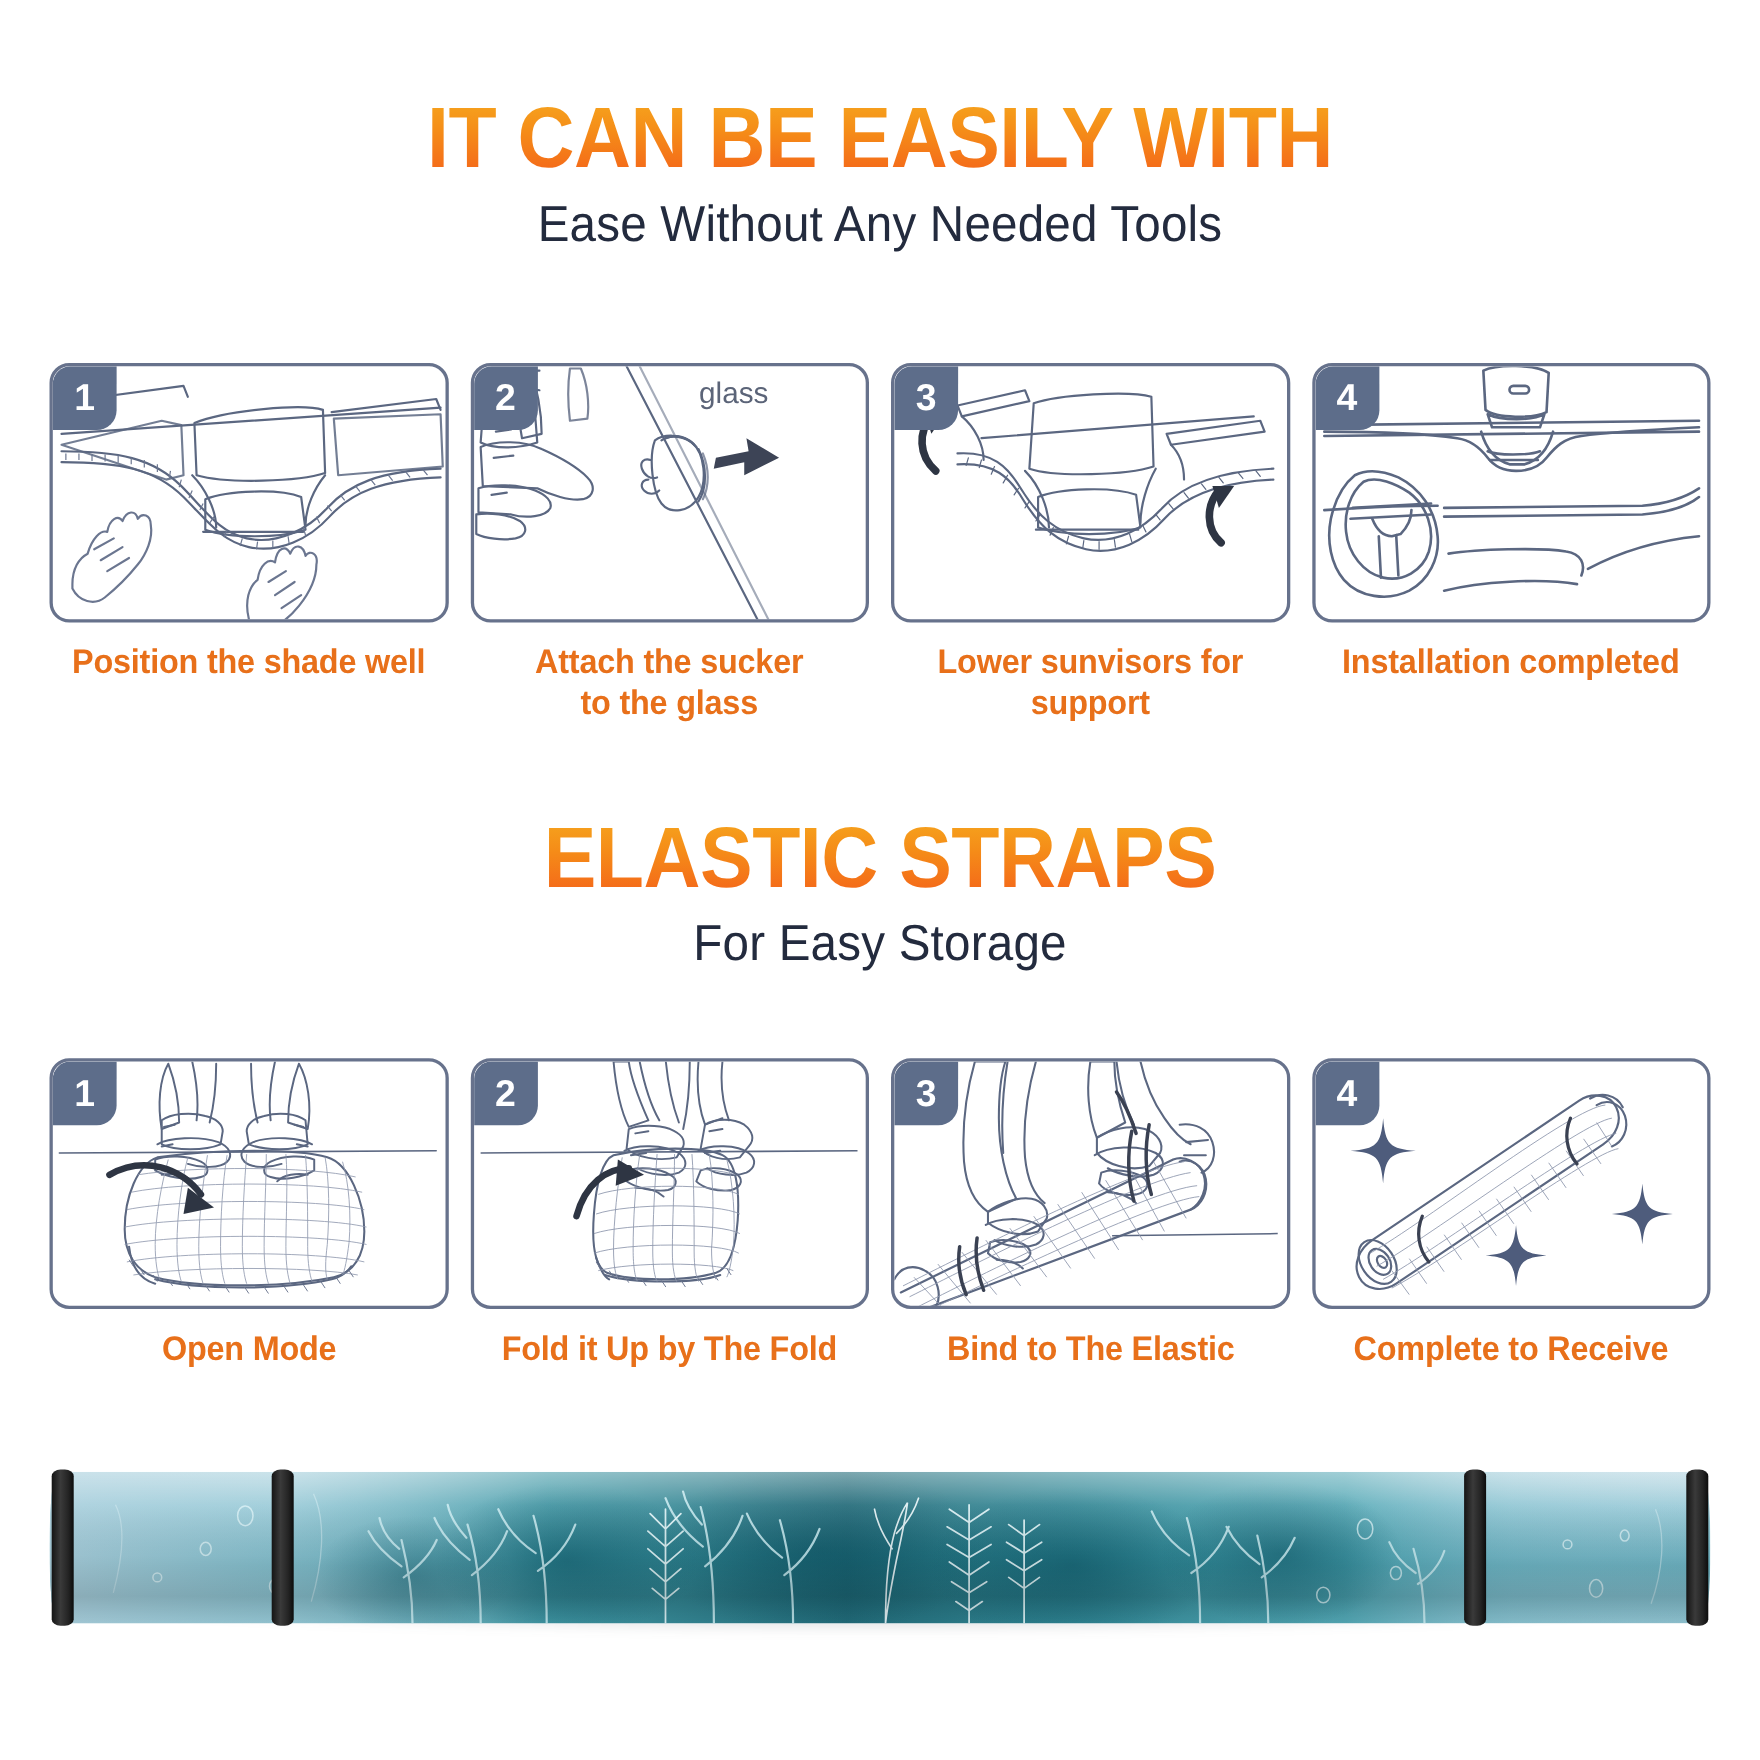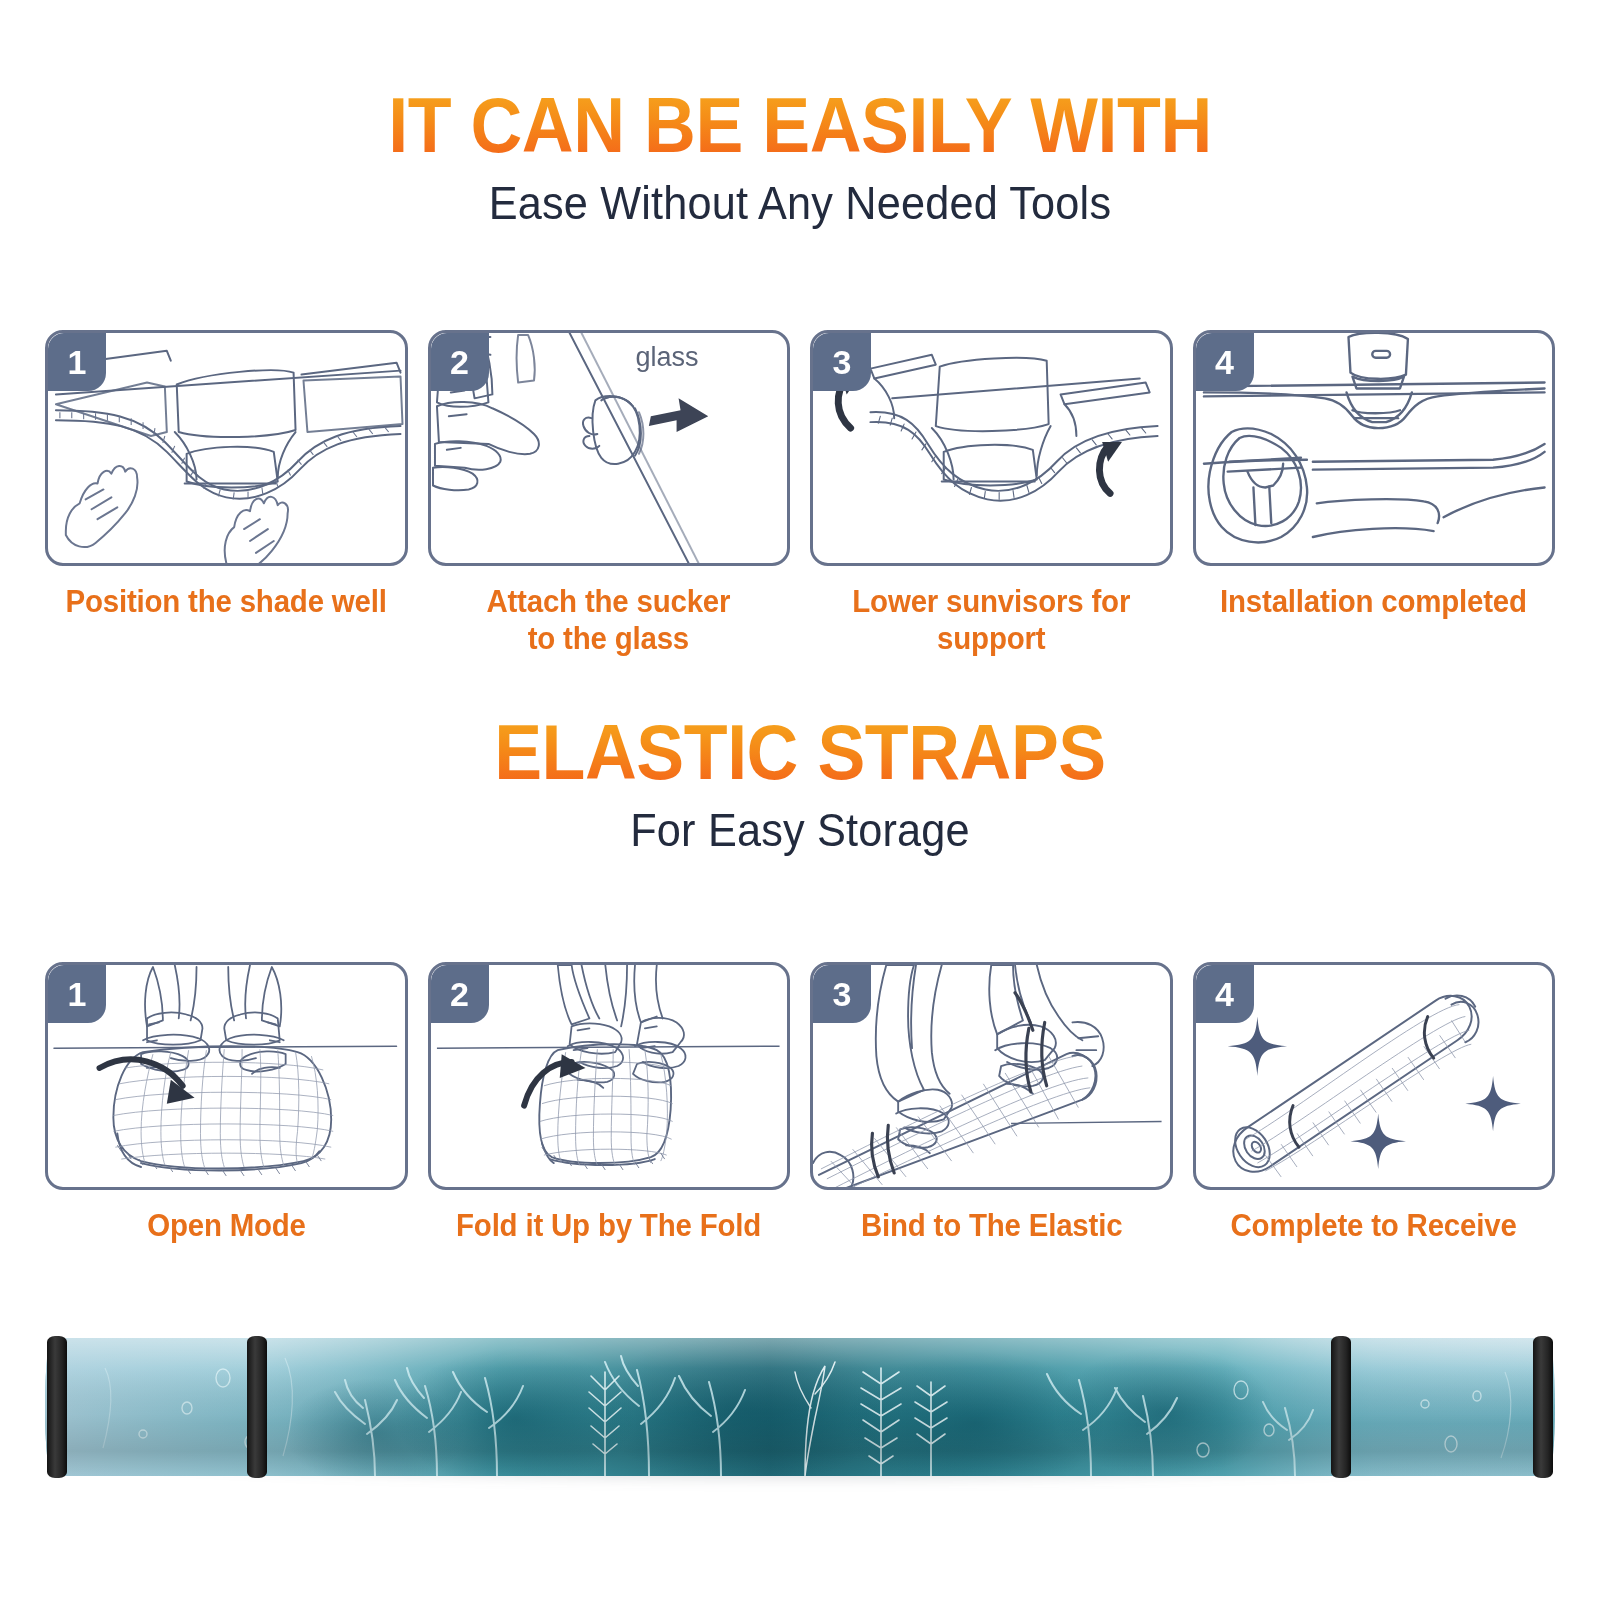--- a/index.html
+++ b/index.html
@@ -120,21 +120,21 @@
   .strap {
     position: absolute; top: -2px; width: 20px; height: 142px;
     background: linear-gradient(90deg, #141414 0%, #3a3a3a 40%, #242424 75%, #0c0c0c 100%);
     border-radius: 40% / 6px;
     z-index: 5;
   }
 
   
   #head1 { position: absolute; left: 0; top: 86px; width: 100%; text-align: center; }
   #row1  { position: absolute; left: 0; top: 330px; width: 100%; }
-  #head2 { position: absolute; left: 0; top: 713px; width: 100%; }
+  #head2 { position: absolute; left: 0; top: 740px; width: 100%; }
   #row2  { position: absolute; left: 0; top: 962px; width: 100%; }
 </style>
 </head>
 <body>
 
 <div class="section-head" id="head1">
   <div class="head-main">IT CAN BE EASILY WITH</div>
   <div class="head-sub">Ease Without Any Needed Tools</div>
 </div>
 

